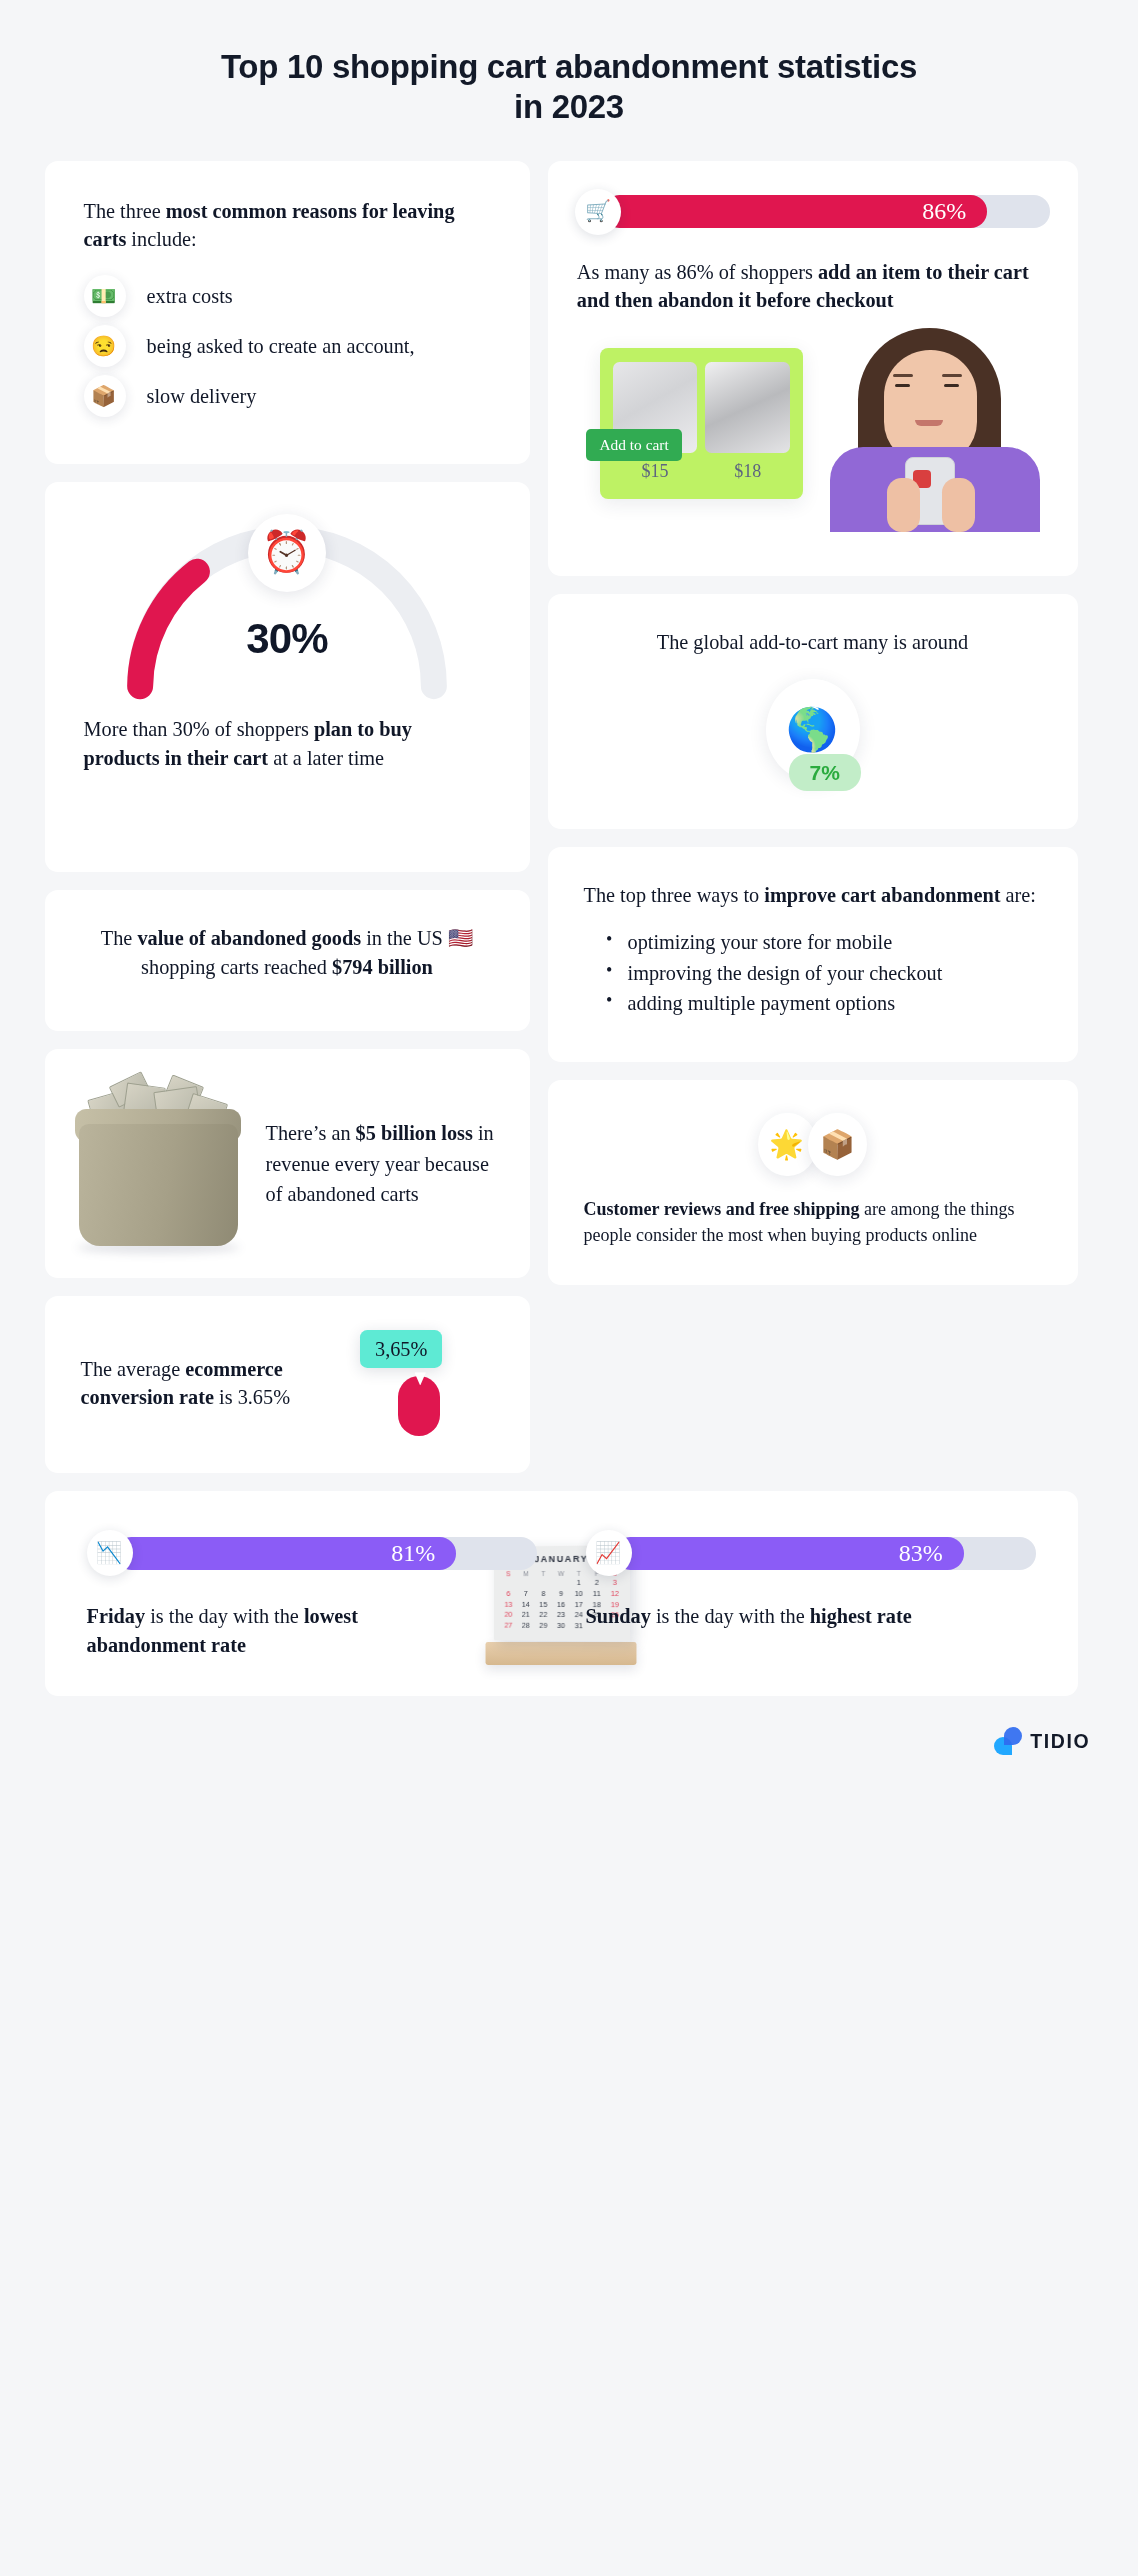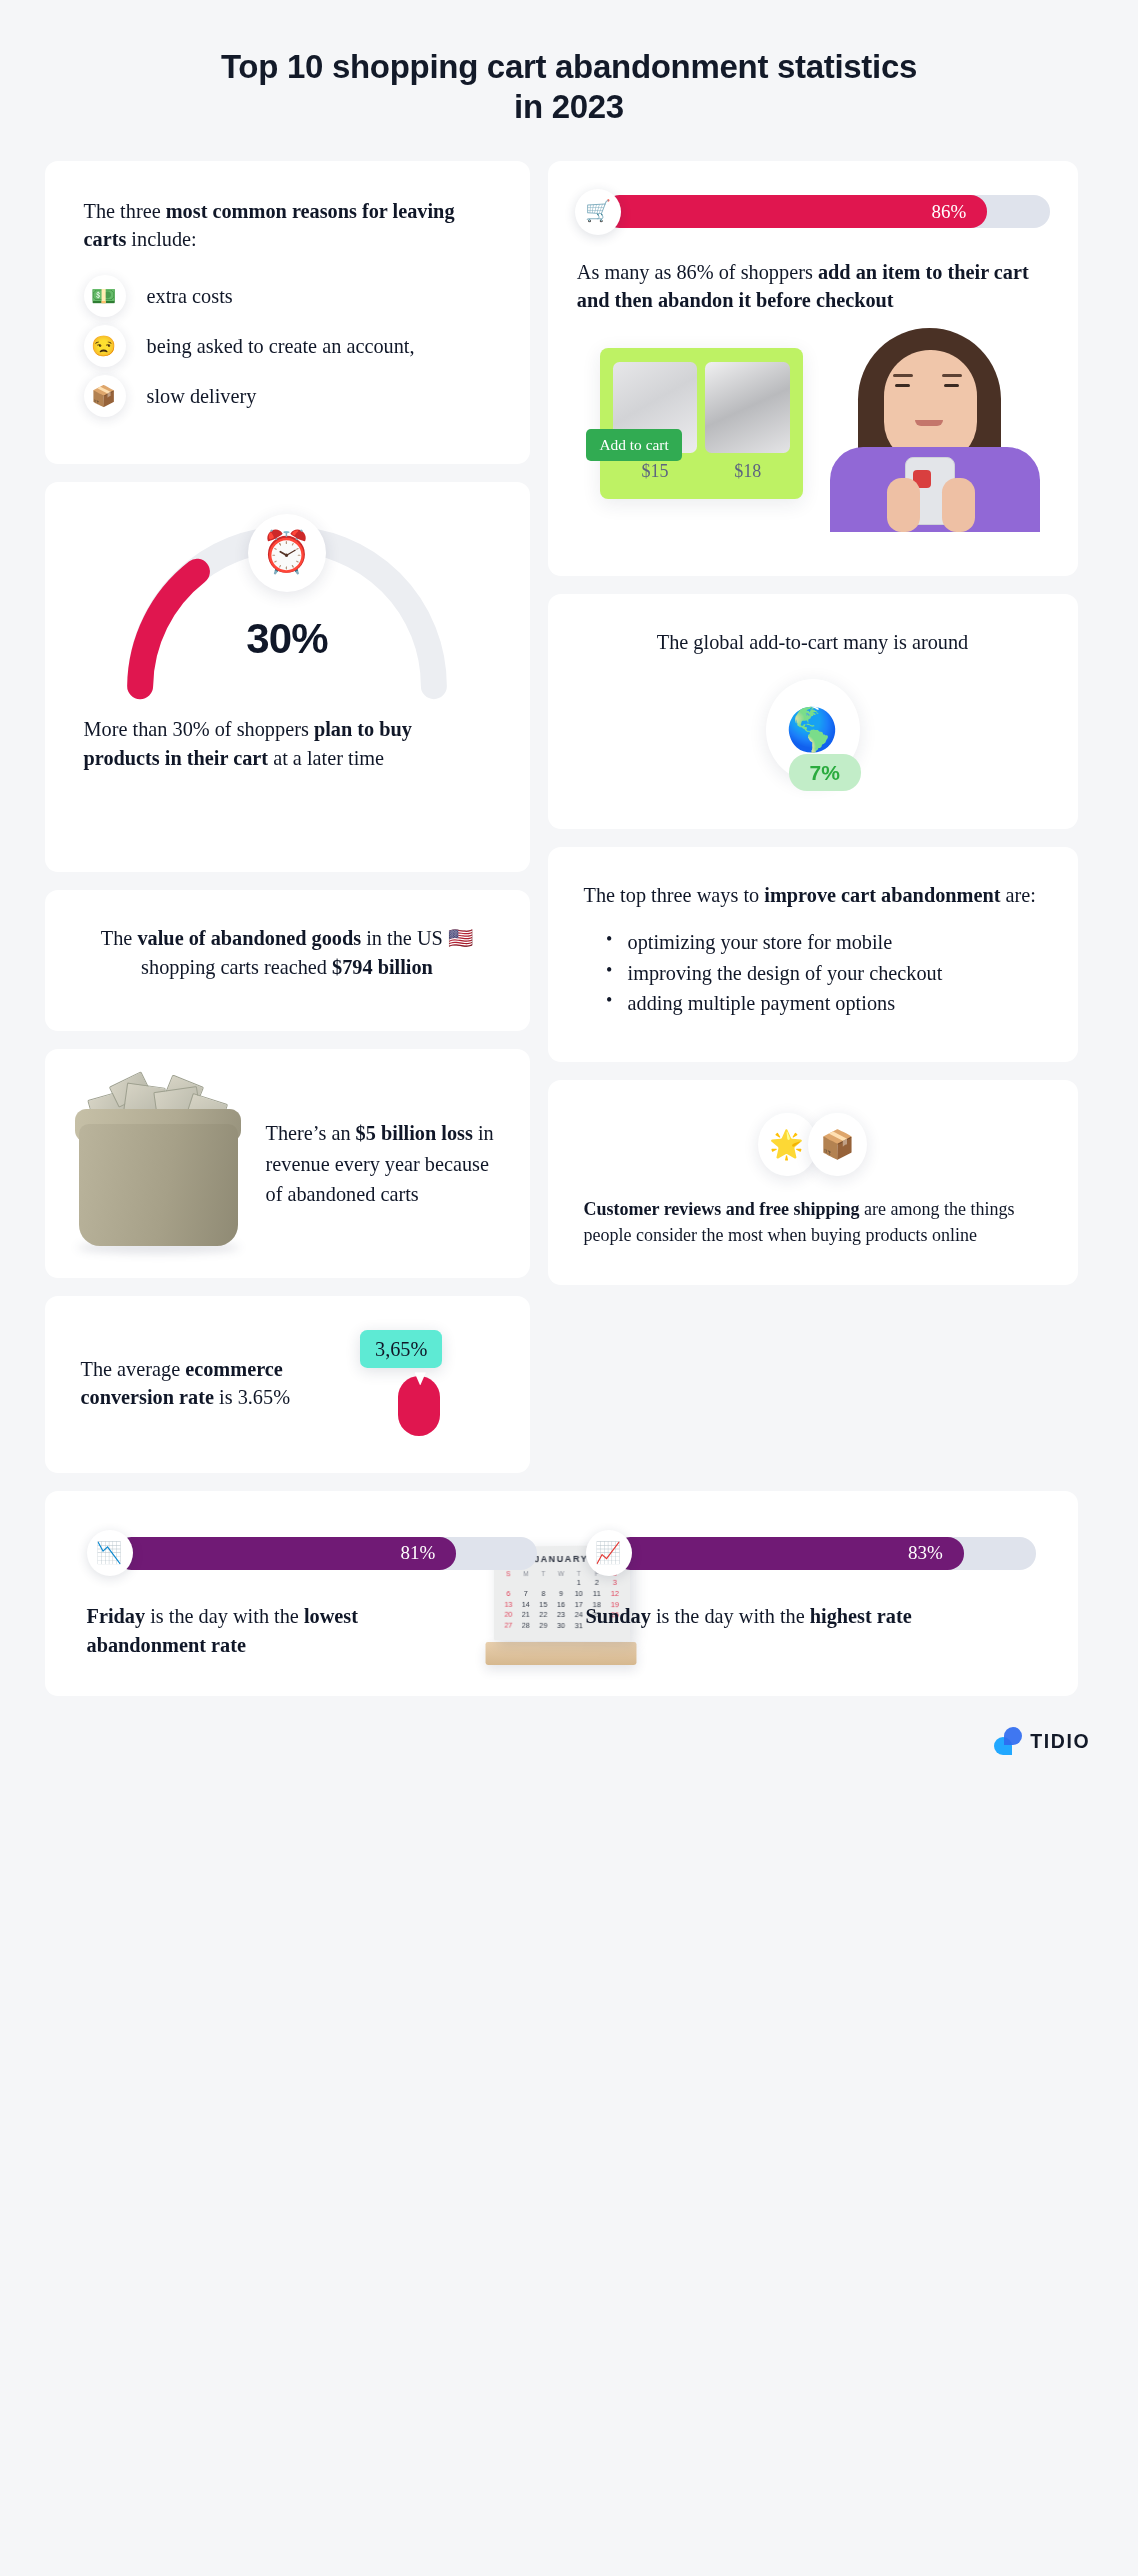--- a/index.html
+++ b/index.html
@@ -86,25 +86,25 @@
     overflow: hidden;
   }
   .bar-fill {
     position: absolute; left: 0; top: 0; bottom: 0;
     border-radius: 16.3px;
     display: flex; align-items: center; justify-content: flex-end;
   }
   .bar-fill .pct {
     font-family: "Liberation Serif", serif;
     color: #ffffff;
-    font-size: 19px;
+    font-size: 24px;
     padding-right: 21px;
   }
   .fill-pink { background: #e0164f; }
-  .fill-purple { background: #701a75; }
+  .fill-purple { background: #8b5cf6; }
 
   
   .card-86 { padding: 28px 24.4px 0 24.4px; min-height: 415px; }
   .card-86 .bar-block { margin: 0 3.3px 23px 3.3px; }
   .card-86 .lead { padding: 0 4.9px; font-size: 20.3px; }
   .photo-area {
     position: relative;
     height: 205px;
     margin-top: 11.4px;
   }

